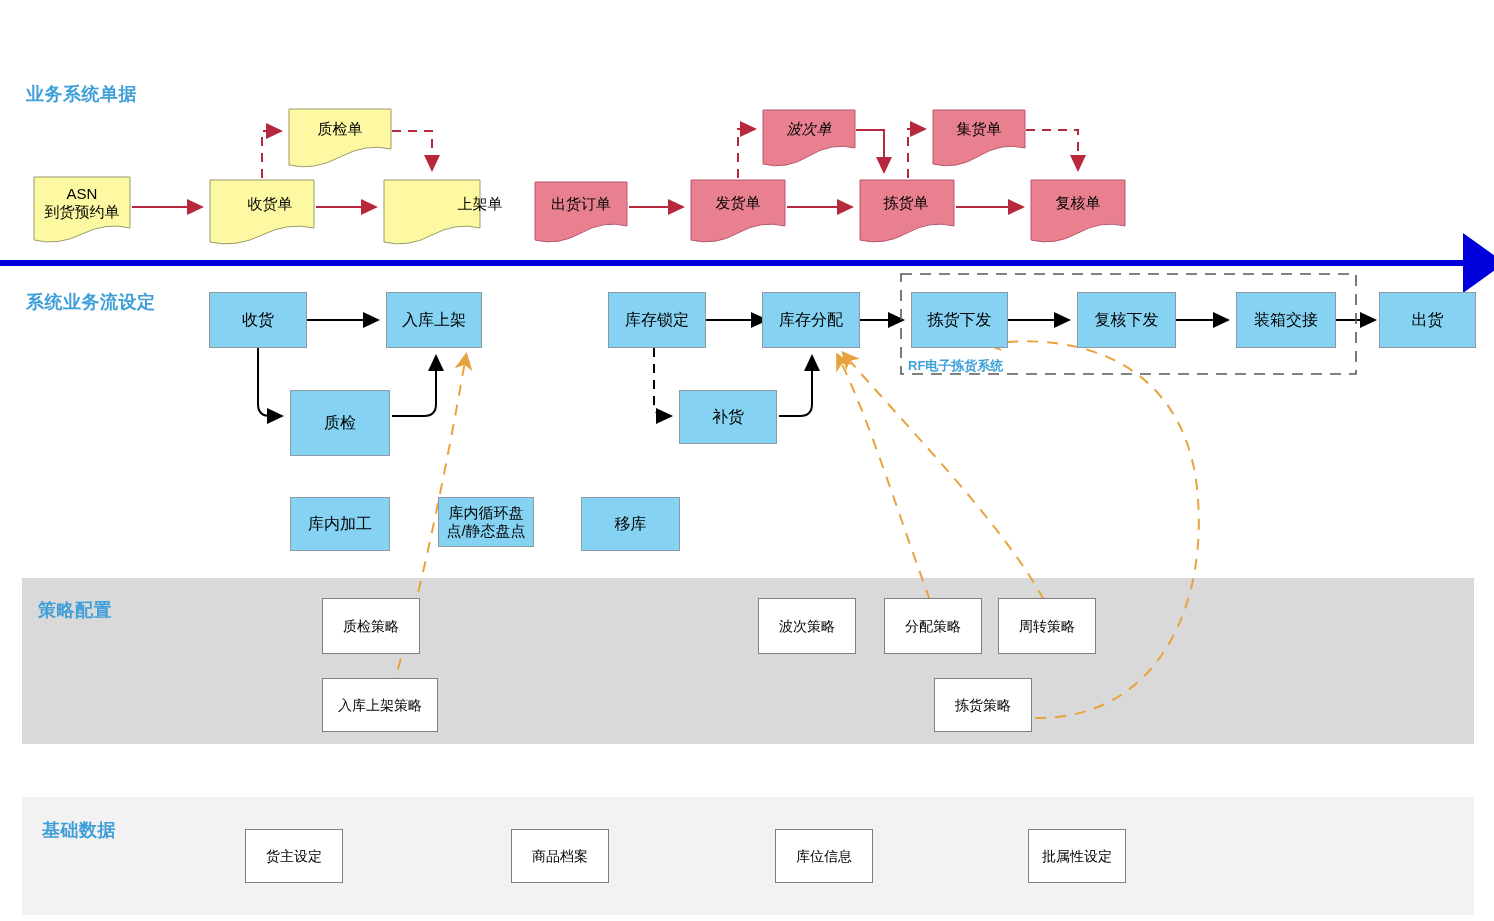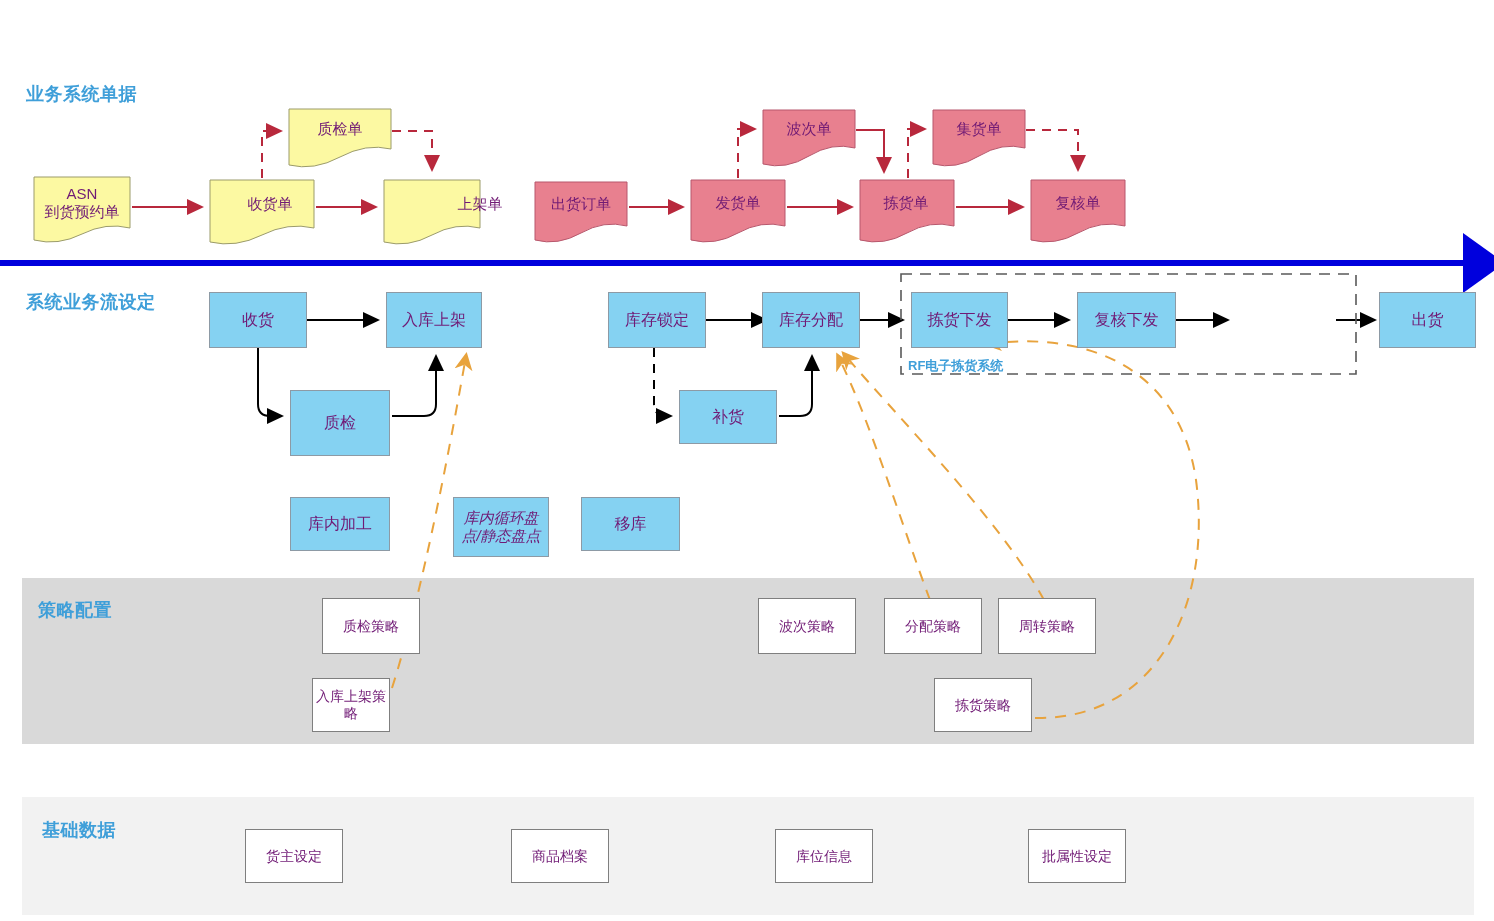--- a/index.html
+++ b/index.html
@@ -3,21 +3,21 @@
 <meta charset="utf-8">
 <style>
   html,body{margin:0;padding:0;background:#ffffff;}
   body{width:1494px;height:921px;font-family:"Liberation Sans","DejaVu Sans",sans-serif;overflow:hidden;}
   #stage{position:relative;width:1494px;height:921px;background:#fff;}
   svg.layer{position:absolute;left:0;top:0;width:1494px;height:921px;pointer-events:none;}
   .band{position:absolute;}
   .band-strategy{left:22px;top:578px;width:1452px;height:166px;background:#d9d9d9;}
   .band-basic{left:22px;top:797px;width:1452px;height:118px;background:#f2f2f2;}
   .sect-label{position:absolute;color:#3f9fd9;font-size:18px;font-weight:bold;letter-spacing:0.5px;white-space:nowrap;}
-  .node{position:absolute;box-sizing:border-box;display:flex;align-items:center;justify-content:center;text-align:center;color:#701a75;line-height:1.18;white-space:pre-line;}
+  .node{position:absolute;box-sizing:border-box;display:flex;align-items:center;justify-content:center;text-align:center;color:#000000;line-height:1.18;white-space:pre-line;}
   .doc{font-size:15px;}
   .doc .lbl{position:relative;z-index:2;}
   .blue{background:#85d2f2;border:1px solid #8d9aa5;font-size:16px;}
   .blue.small{font-size:15px;}
   .white{background:#ffffff;border:1px solid #7f7f7f;font-size:14px;}
   .rf-label{position:absolute;color:#3f9fd9;font-size:13px;font-weight:bold;white-space:nowrap;}
 </style>
 </head>
 <body>
 
@@ -139,21 +139,21 @@
   <div class="node doc" style="left:384px;top:180px;width:96px;height:48px;margin-left:48px;">
     <span class="lbl">上架单</span>
   </div>
 
   <div class="node doc" style="left:535px;top:182px;width:92px;height:44px;">
     <span class="lbl">出货订单</span>
   </div>
   <div class="node doc" style="left:691px;top:180px;width:94px;height:46px;">
     <span class="lbl">发货单</span>
   </div>
-  <div class="node doc" style="left:763px;top:110px;width:92px;height:38px;">
+  <div class="node doc" style="left:763px;top:110px;width:92px;height:38px;font-style:italic;">
     <span class="lbl">波次单</span>
   </div>
   <div class="node doc" style="left:860px;top:180px;width:92px;height:46px;">
     <span class="lbl">拣货单</span>
   </div>
   <div class="node doc" style="left:933px;top:110px;width:92px;height:38px;">
     <span class="lbl">集货单</span>
   </div>
   <div class="node doc" style="left:1031px;top:180px;width:94px;height:46px;">
     <span class="lbl">复核单</span>
@@ -161,31 +161,32 @@
 
   <div class="node blue" style="left:209px;top:292px;width:98px;height:56px;">收货</div>
   <div class="node blue" style="left:386px;top:292px;width:96px;height:56px;">入库上架</div>
   <div class="node blue" style="left:290px;top:390px;width:100px;height:66px;">质检</div>
 
   <div class="node blue" style="left:608px;top:292px;width:98px;height:56px;">库存锁定</div>
   <div class="node blue" style="left:762px;top:292px;width:98px;height:56px;">库存分配</div>
   <div class="node blue" style="left:679px;top:390px;width:98px;height:54px;">补货</div>
   <div class="node blue" style="left:911px;top:292px;width:97px;height:56px;">拣货下发</div>
   <div class="node blue" style="left:1077px;top:292px;width:99px;height:56px;">复核下发</div>
+  <div class="node blue" style="left:1236px;top:292px;width:100px;height:56px;">装箱交接</div>
   <div class="node blue" style="left:1379px;top:292px;width:97px;height:56px;">出货</div>
 
   <div class="rf-label" style="left:908px;top:357px;">RF电子拣货系统</div>
 
   <div class="node blue" style="left:290px;top:497px;width:100px;height:54px;">库内加工</div>
-  <div class="node blue small" style="left:453px;top:497px;width:96px;height:60px;font-style:italic;">库内循环盘
+  <div class="node blue small" style="left:438px;top:497px;width:96px;height:50px;">库内循环盘
 点/静态盘点</div>
   <div class="node blue" style="left:581px;top:497px;width:99px;height:54px;">移库</div>
 
   <div class="node white" style="left:322px;top:598px;width:98px;height:56px;">质检策略</div>
-  <div class="node white" style="left:312px;top:678px;width:78px;height:54px;">入库上架策略</div>
+  <div class="node white" style="left:322px;top:678px;width:116px;height:54px;">入库上架策略</div>
   <div class="node white" style="left:758px;top:598px;width:98px;height:56px;">波次策略</div>
   <div class="node white" style="left:884px;top:598px;width:98px;height:56px;">分配策略</div>
   <div class="node white" style="left:998px;top:598px;width:98px;height:56px;">周转策略</div>
   <div class="node white" style="left:934px;top:678px;width:98px;height:54px;">拣货策略</div>
 
   <div class="node white" style="left:245px;top:829px;width:98px;height:54px;">货主设定</div>
   <div class="node white" style="left:511px;top:829px;width:98px;height:54px;">商品档案</div>
   <div class="node white" style="left:775px;top:829px;width:98px;height:54px;">库位信息</div>
   <div class="node white" style="left:1028px;top:829px;width:98px;height:54px;">批属性设定</div>
 

